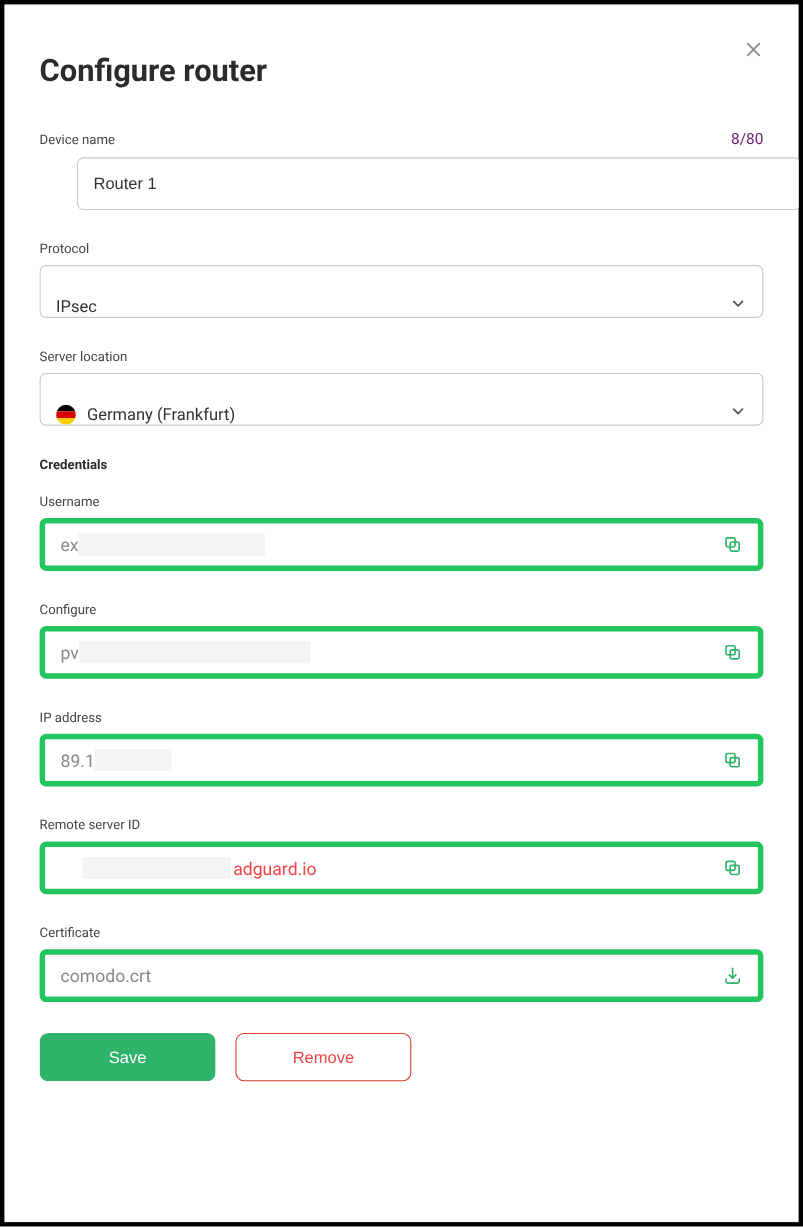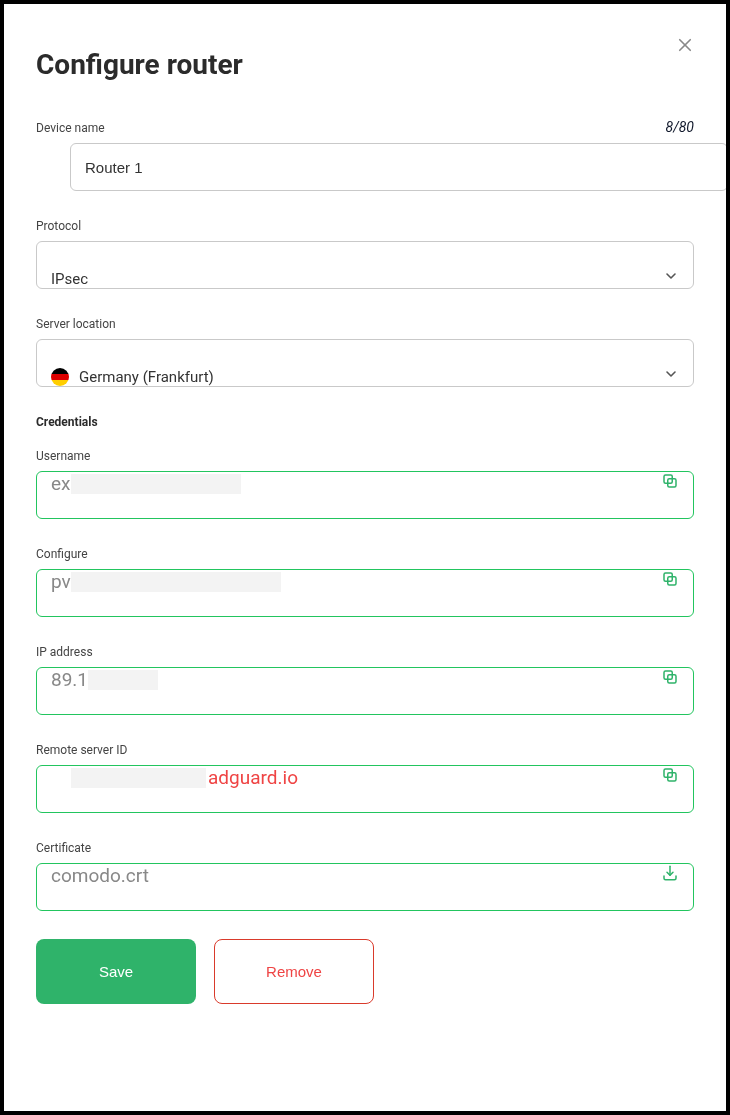--- a/index.html
+++ b/index.html
@@ -43,22 +43,21 @@
     justify-content: space-between;
     align-items: baseline;
     margin-bottom: 8px;
   }
   .field-label {
     font-size: 12px;
     color: #444;
   }
   .field-counter {
     font-size: 14px;
-    color: #0f172a;
-    font-style: italic;
+    color: #701a75;
   }
   .input {
     width: 100%;
     height: 48px;
     border: 1px solid #c9c9c9;
     border-radius: 6px;
     padding: 0 14px;
     font-size: 15px;
     color: #333;
     background: #fff;
@@ -90,28 +89,28 @@
     position: relative;
   }
   .flag .stripe { position:absolute; left:0; right:0; height:33.4%; }
   .flag .s1 { top:0; background:#000; }
   .flag .s2 { top:33.3%; background:#dd0000; }
   .flag .s3 { top:66.6%; background:#ffce00; }
 
   .readonly {
     width: 100%;
     height: 48px;
-    border: 1px solid #22c55e;
+    border: 5px solid #22c55e;
     border-radius: 6px;
     padding: 0 14px;
-    font-size: 19px;
+    font-size: 16px;
     color: #888;
     background: #fff;
     display: flex;
-    align-items: flex-start;
+    align-items: center;
     justify-content: space-between;
   }
   .readonly .value-wrap {
     display:flex;
     align-items:center;
     gap:0;
     flex: 1;
     min-width: 0;
   }
   .readonly .pre-text { color:#888; white-space:nowrap; }
@@ -128,21 +127,21 @@
     display:flex;
     align-items:center;
     margin-left:10px;
   }
   .actions {
     display:flex;
     gap:18px;
     margin-top: 6px;
   }
   .btn {
-    height: 65px;
+    height: 44px;
     border-radius: 8px;
     padding: 0 44px;
     font-size: 15px;
     font-weight: 500;
     cursor:pointer;
     display:inline-flex;
     align-items:center;
     justify-content:center;
     border: 1px solid transparent;
     min-width: 160px;

